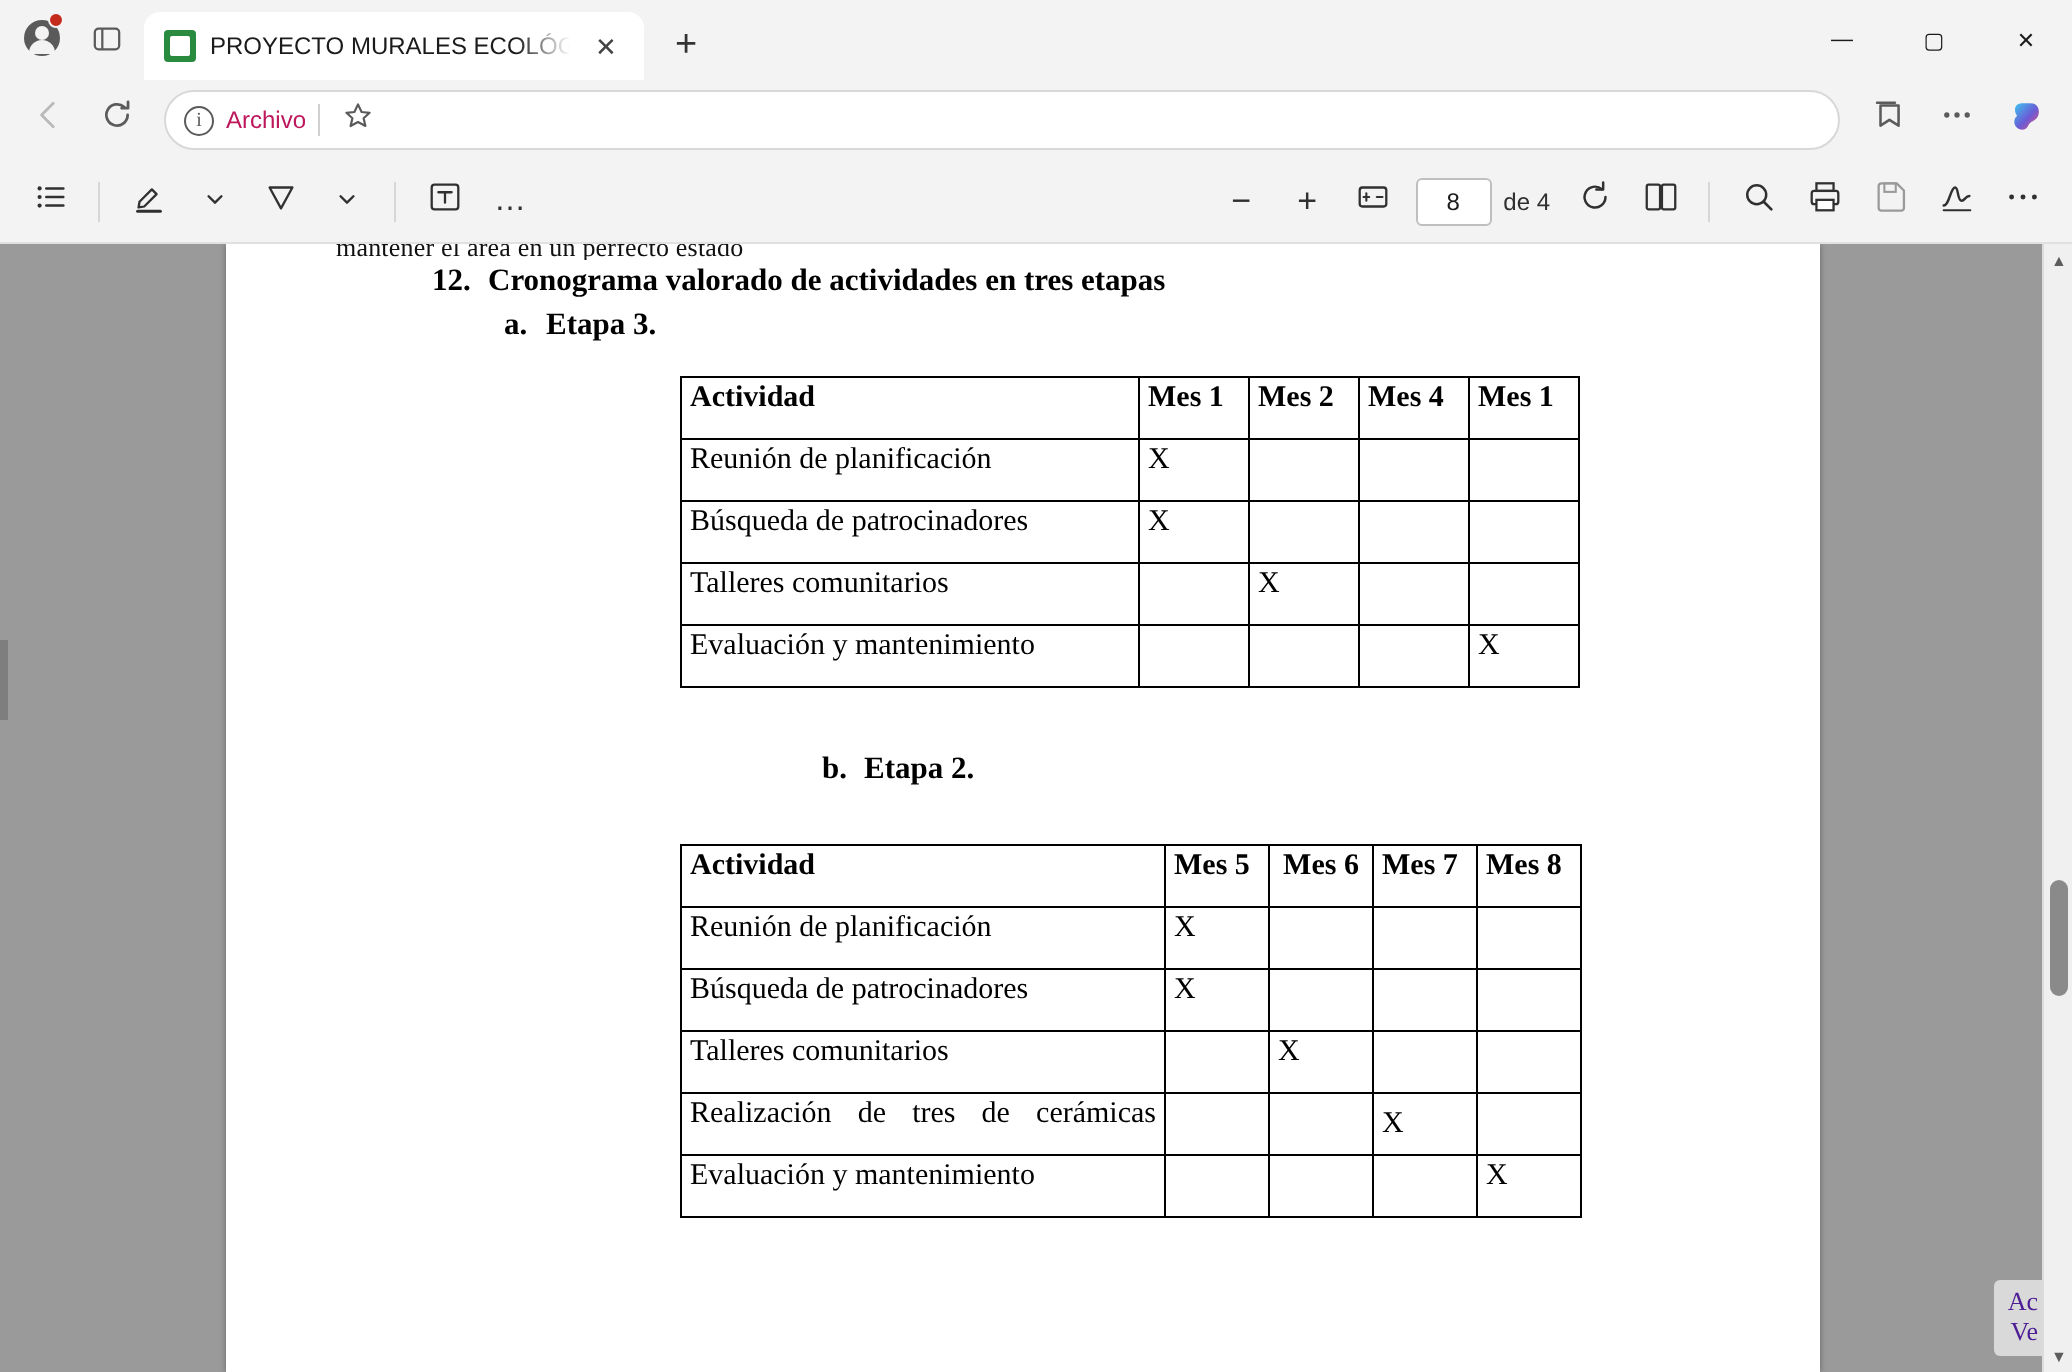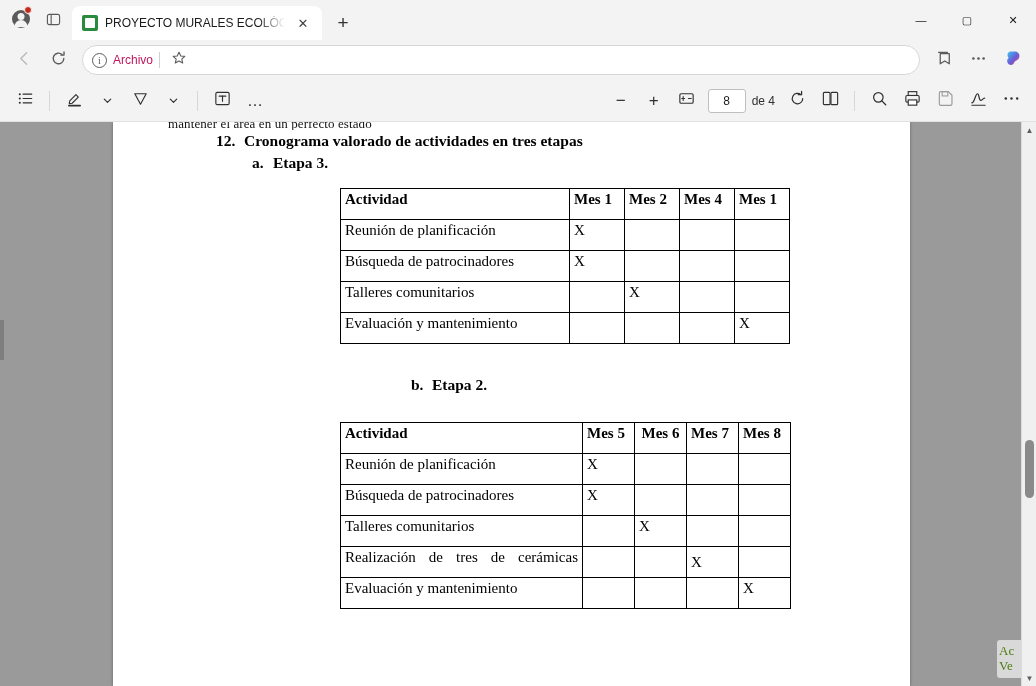--- a/index.html
+++ b/index.html
@@ -375,24 +375,24 @@
     border-radius: 5px;
   }
 
   
   .side-badge {
     position: absolute;
     right: 15px;
     bottom: 8px;
     width: 24px;
     background: #d9d9d9;
-    color: #4d7c0f;
+    color: #4c1d95;
     font-family: "Liberation Serif", serif;
     font-size: 13px;
-    text-align: left;
+    text-align: right;
     padding: 4px 2px;
     line-height: 1.15;
     border-radius: 3px 0 0 3px;
   }
 
   .leftgutter {
     position: absolute;
     left: 0; top: 0;
     width: 113px; height: 100%;
     background: #9a9a9a;

